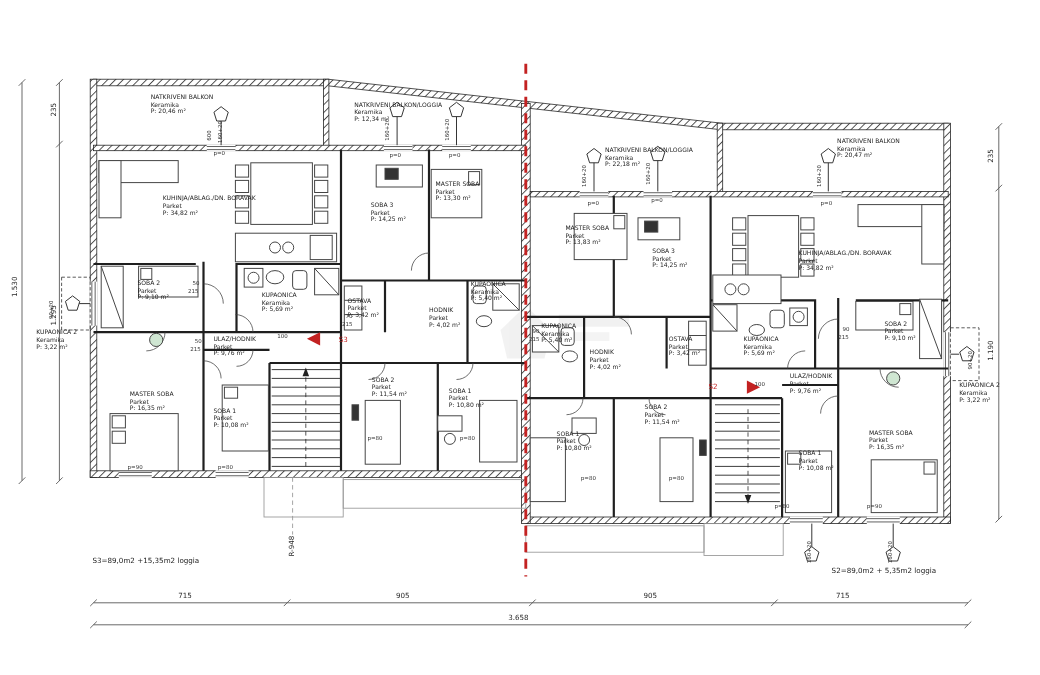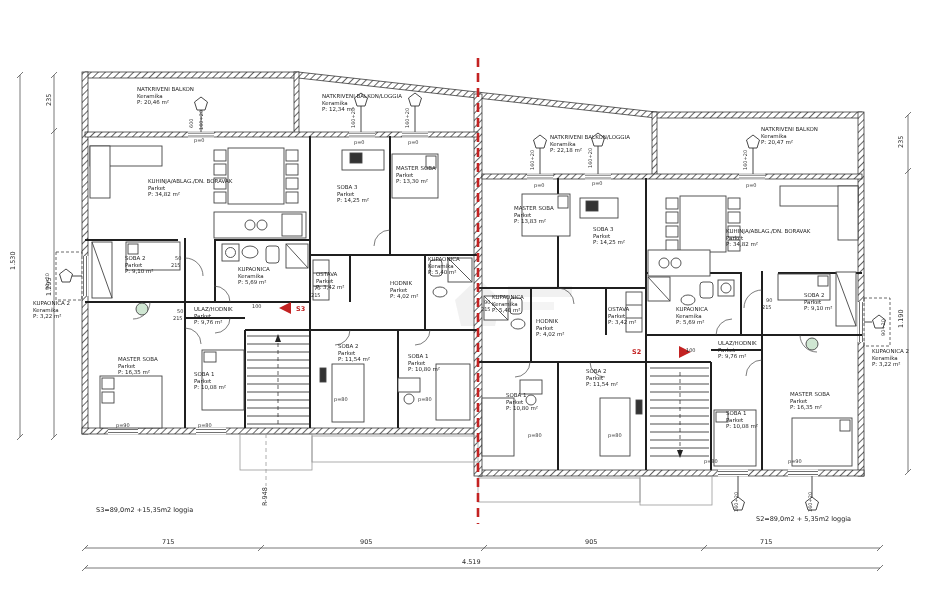--- a/index.html
+++ b/index.html
@@ -5,21 +5,21 @@
   html,body{margin:0;padding:0;background:#fff;}
   #plan{position:relative;width:945px;height:614px;background:#fff;overflow:hidden;
         font-family:"DejaVu Sans",sans-serif;}
   #plan svg{position:absolute;left:0;top:0;}
   #labels{position:absolute;left:0;top:0;width:945px;height:614px;}
   .lbl{position:absolute;color:#1e1e1e;font:5.5px/6.5px "DejaVu Sans",sans-serif;white-space:pre;}
   .room div{white-space:pre;}
   .ann{font-size:5px;color:#333;}
   .dimlbl{font-size:6.5px;color:#2a2a2a;}
   .rot{transform:rotate(-90deg);transform-origin:0 0;}
-  .red{color:#c32222;font-weight:bold;font-size:6.5px;}
+  .red{color:#c32222;font-weight:normal;font-size:6.5px;margin-left:12px;}
   .summary{font-size:6.5px;color:#222;}
 </style>
 </head>
 <body>
 
 <div id="plan">
 
 <svg width="945" height="614" viewBox="0 0 945 614">
   <defs>
     <pattern id="hatch" patternUnits="userSpaceOnUse" width="5" height="5" patternTransform="rotate(45)">
@@ -318,21 +318,21 @@
     <line x1="20" y1="75" x2="20" y2="437"></line>
     <path d="M17 78L23 72 M17 440L23 434"></path>
     <line x1="54" y1="75" x2="54" y2="437"></line>
     <path d="M51 78L57 72 M51 134L57 128 M51 440L57 434"></path>
     <line x1="908" y1="115" x2="908" y2="472"></line>
     <path d="M905 118L911 112 M905 174L911 168 M905 475L911 469"></path>
   </g>
 </svg>
 
 <div id="labels">
-  <div class="lbl summary" style="left:96px;top:507px">S3=89,0m2 +15,35m2 loggia</div>
+  <div class="lbl summary" style="left:84px;top:507px">S3=89,0m2 +15,35m2 loggia</div>
   <div class="lbl summary" style="left:756px;top:516px">S2=89,0m2 + 5,35m2 loggia</div>
   <div class="lbl red" style="left:296px;top:306px">S3</div>
   <div class="lbl red" style="left:632px;top:349px">S2</div>
 <div class="lbl room" style="left: 137px; top: 86px;"><div>NATKRIVENI BALKON</div><div>Keramika</div><div>P: 20,46 m²</div></div>
       <div class="lbl room" style="left: 322px; top: 93px;"><div>NATKRIVENI BALKON/LOGGIA</div><div>Keramika</div><div>P: 12,34 m²</div></div>
       <div class="lbl room" style="left: 148px; top: 178px;"><div>KUHINJA/ABLAG./DN. BORAVAK</div><div>Parket</div><div>P: 34,82 m²</div></div>
       <div class="lbl room" style="left: 337px; top: 184px;"><div>SOBA 3</div><div>Parket</div><div>P: 14,25 m²</div></div>
       <div class="lbl room" style="left: 396px; top: 165px;"><div>MASTER SOBA</div><div>Parket</div><div>P: 13,30 m²</div></div>
       <div class="lbl room" style="left: 125px; top: 255px;"><div>SOBA 2</div><div>Parket</div><div>P: 9,10 m²</div></div>
       <div class="lbl room" style="left: 33px; top: 300px;"><div>KUPAONICA 2</div><div>Keramika</div><div>P: 3,22 m²</div></div>
@@ -358,21 +358,21 @@
       <div class="lbl room" style="left: 676px; top: 306px;"><div>KUPAONICA</div><div>Keramika</div><div>P: 5,69 m²</div></div>
       <div class="lbl room" style="left: 718px; top: 340px;"><div>ULAZ/HODNIK</div><div>Parket</div><div>P: 9,76 m²</div></div>
       <div class="lbl room" style="left: 804px; top: 292px;"><div>SOBA 2</div><div>Parket</div><div>P: 9,10 m²</div></div>
       <div class="lbl room" style="left: 790px; top: 391px;"><div>MASTER SOBA</div><div>Parket</div><div>P: 16,35 m²</div></div>
       <div class="lbl room" style="left: 726px; top: 410px;"><div>SOBA 1</div><div>Parket</div><div>P: 10,08 m²</div></div>
       <div class="lbl room" style="left: 872px; top: 348px;"><div>KUPAONICA 2</div><div>Keramika</div><div>P: 3,22 m²</div></div>
       <div class="lbl ann dimlbl" style="left: 162px; top: 539px;">715</div>
       <div class="lbl ann dimlbl" style="left: 360px; top: 539px;">905</div>
       <div class="lbl ann dimlbl" style="left: 585px; top: 539px;">905</div>
       <div class="lbl ann dimlbl" style="left: 760px; top: 539px;">715</div>
-      <div class="lbl ann dimlbl" style="left: 462px; top: 559px;">4.519</div>
+      <div class="lbl ann dimlbl" style="left: 462px; top: 559px;">3.658</div>
       <div class="lbl ann dimlbl rot" style="left: 10px; top: 270px;">1.530</div>
       <div class="lbl ann dimlbl rot" style="left: 46px; top: 106px;">235</div>
       <div class="lbl ann dimlbl rot" style="left: 46px; top: 296px;">1.295</div>
       <div class="lbl ann dimlbl rot" style="left: 898px; top: 148px;">235</div>
       <div class="lbl ann dimlbl rot" style="left: 898px; top: 328px;">1.190</div>
       <div class="lbl ann dimlbl rot" style="left: 262px; top: 506px;">R-948</div>
       <div class="lbl ann rot" style="left: 188px; top: 128px;">600</div>
       <div class="lbl ann rot" style="left: 198px; top: 130px;">160+20</div>
       <div class="lbl ann rot" style="left: 350px; top: 128px;">160+20</div>
       <div class="lbl ann rot" style="left: 404px; top: 128px;">160+20</div>

